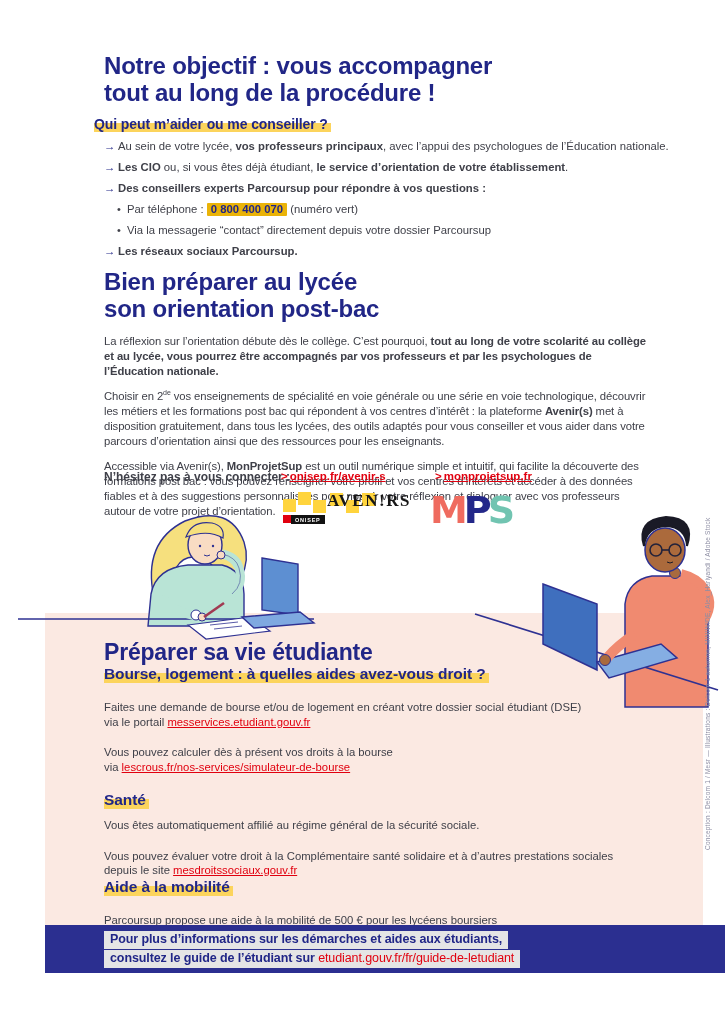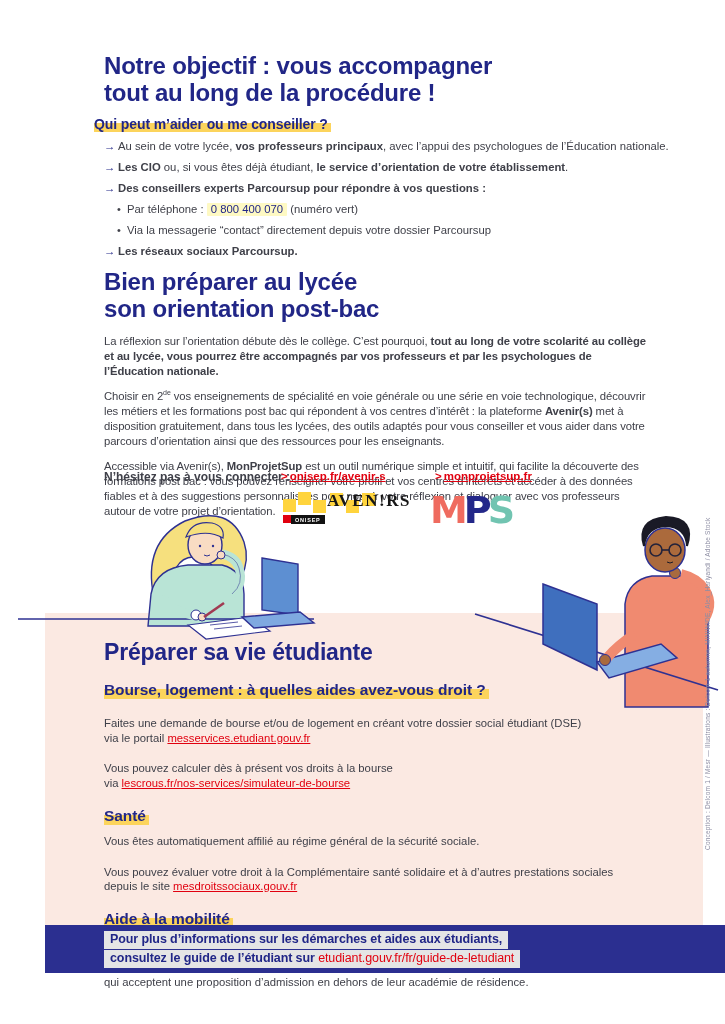--- a/index.html
+++ b/index.html
@@ -29,21 +29,21 @@
   .red-link-bold{color:#e1000f;font-weight:700;text-decoration:underline;cursor:pointer;}
   .nowrap{white-space:nowrap;margin-top:16px;}
   sup{font-size:7px;line-height:0;}
   
   .bullets{position:absolute;left:104px;top:139px;width:560px;}
   .brow{display:flex;margin-bottom:6.5px;}
   .arrow{color:#212687;font-weight:700;font-size:11.5px;line-height:14.5px;width:14px;flex:0 0 14px;}
   .btxt{font-size:11.3px;line-height:14.5px;white-space:nowrap;}
   .subrow{display:flex;margin:0 0 6.5px 13px;}
   .dot{width:10px;flex:0 0 10px;font-size:11px;line-height:14.5px;color:#3f4049;}
-  .phone-chip{background:#fef9c3;color:#212687;font-weight:400;padding:0 4px 1px;border-radius:1px;}
+  .phone-chip{background:#eab308;color:#212687;font-weight:700;padding:0 4px 1px;border-radius:1px;}
   
   .sec2{position:absolute;left:104px;top:268px;width:545px;}
   .sec2 .para{margin-top:10px;font-size:11.3px;line-height:15px;letter-spacing:-0.1px;}
   .connect-row{position:absolute;left:104px;top:470px;width:560px;font-size:12px;}
   .connect-label{font-weight:700;color:#3f4049;}
   .lnk1{position:absolute;left:177px;top:0;white-space:nowrap;font-size:11.5px;}
   .lnk2{position:absolute;left:331px;top:0;white-space:nowrap;font-size:11.5px;}
   .chev{color:#e1000f;font-weight:700;text-decoration:none;margin-right:2px;}
   
   .avenirs{position:absolute;left:283px;top:491px;width:100px;height:52px;}
@@ -54,21 +54,21 @@
   .onisep-badge{position:absolute;left:0;top:24px;display:flex;align-items:center;z-index:3;}
   .onisep-sq{width:8px;height:8px;background:#e1000f;}
   .onisep-tag{background:#111;color:#fff;font-size:5.5px;font-weight:700;letter-spacing:0.8px;padding:1.5px 4px 1px;}
   .mps{position:absolute;left:430px;top:490px;font-size:38px;font-weight:900;letter-spacing:-4px;font-family:"DejaVu Sans",sans-serif;line-height:40px;}
   .mps .m{color:#ef6b5f;}.mps .p{color:#232789;}.mps .s{color:#71c4b1;}
   
   .pink-block{position:absolute;left:45px;top:613px;width:658px;height:312px;background:#fbe9e2;}
   .sec3{position:absolute;left:104px;top:640px;width:545px;}
   .sec3 .h2{font-size:23px;line-height:25px;font-weight:800;color:#212687;letter-spacing:-0.2px;}
   .sec3 .para{font-size:11.3px;line-height:14.5px;}
-  .mt16{margin-top:16px;}.mt9{margin-top:9px;}.mt7{margin-top:7px;}.mt17{margin-top:17px;}.mt8{margin-top:8px;}
+  .mt16{}.mt9{margin-top:9px;}.mt7{margin-top:7px;}.mt17{margin-top:17px;}.mt8{margin-top:8px;}
   
   .footer-band{position:absolute;left:45px;top:925px;width:680px;height:48px;background:#2b2f90;}
   .footer-inner{position:absolute;left:59px;top:6px;}
   .chip{display:table;background:#e5e5e5;color:#212687;font-weight:700;font-size:12.5px;line-height:15px;padding:1px 6px 2px;margin-bottom:1px;letter-spacing:-0.1px;}
   .chip .red{color:#e1000f;font-weight:400;}
   
   .credits{
     position:absolute;left:704px;top:500px;height:350px;width:12px;
     writing-mode:vertical-rl;transform:rotate(180deg);
     font-size:6.5px;color:#8d8da3;letter-spacing:0.2px;white-space:nowrap;

